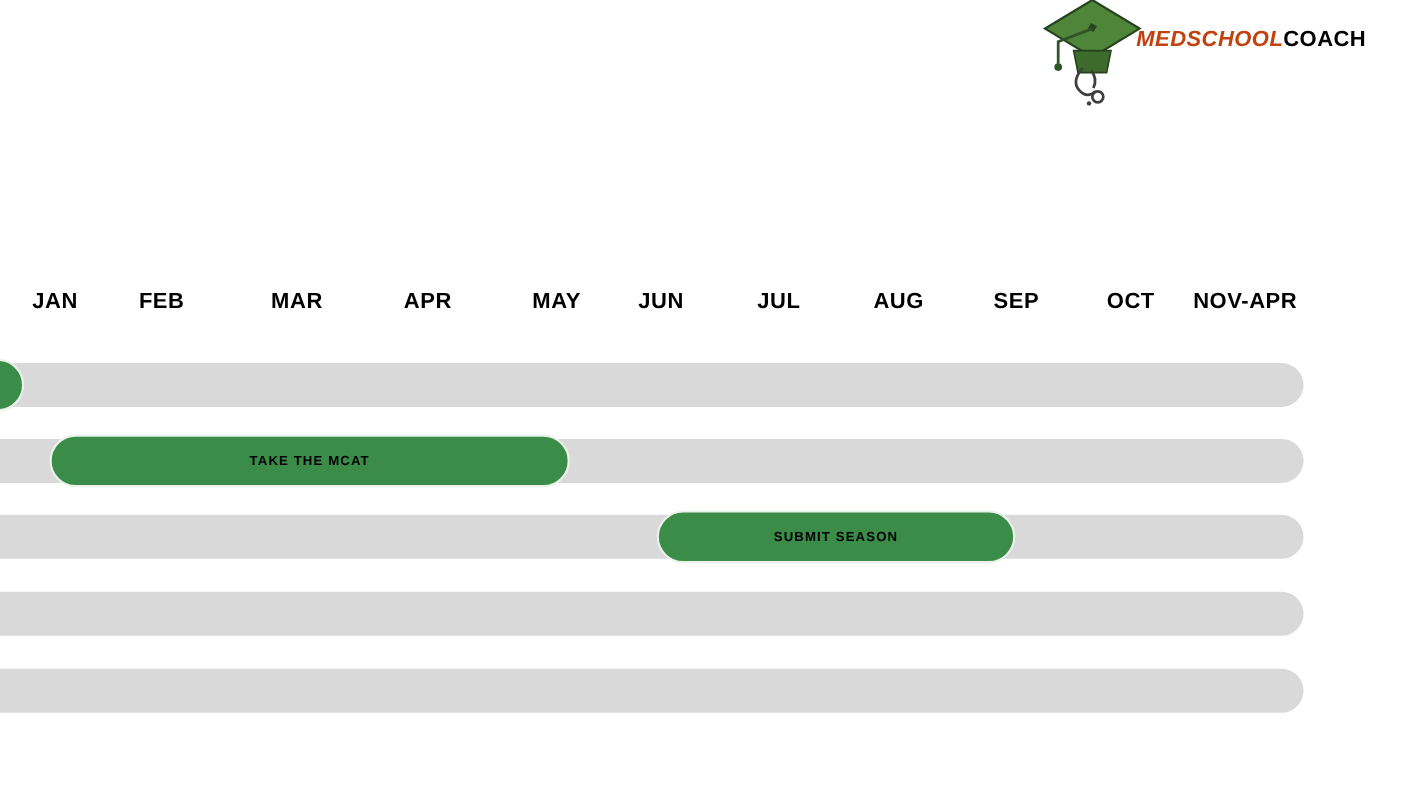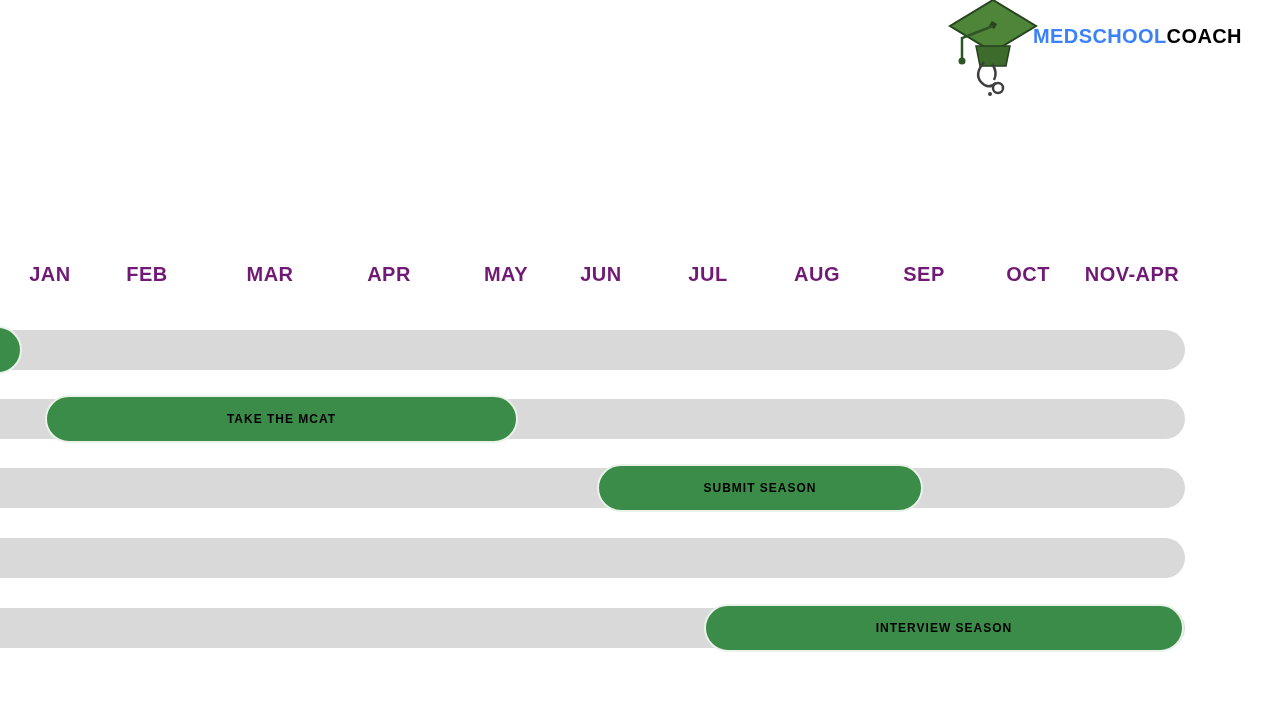--- a/index.html
+++ b/index.html
@@ -7,41 +7,41 @@
     position:relative;width:1277px;height:720px;background:#ffffff;
     overflow:hidden;font-family:"Liberation Sans",sans-serif;
   }
   .page-title{
     position:absolute;left:53px;top:131px;
     font-size:49px;font-weight:400;letter-spacing:0.5px;color:#2e2e2e;
     white-space:nowrap;
   }
   .month{
     position:absolute;top:263px;transform:translateX(-50%);
-    font-size:20px;font-weight:700;letter-spacing:0.5px;color:#701a75;
+    font-size:20px;font-weight:700;letter-spacing:0.5px;color:#000000;
     white-space:nowrap;
   }
   .track{
     position:absolute;left:-24px;width:1209px;height:40px;
     background:#d9d9d9;border-radius:20px;
   }
   .pill{
     position:absolute;height:48px;box-sizing:border-box;
     background:#3c8c49;border:2px solid #e9f3e9;border-radius:24px;
     display:flex;align-items:center;justify-content:center;
   }
   .pill span{
     color:#000000;font-size:12px;font-weight:700;letter-spacing:1px;
     white-space:nowrap;
   }
   .brand-text{
     position:absolute;left:1033px;top:25px;font-size:20px;font-weight:700;
     letter-spacing:0.4px;white-space:nowrap;
   }
-  .brand-bold{color:#3b82f6;}
+  .brand-bold{color:#c2410c;font-style:italic;}
   .brand-light{color:#000000;}
   .logo-svg{position:absolute;left:948px;top:0px;}
 </style>
 </head>
 <body>
 
 <div class="canvas">
 
   <svg class="logo-svg" width="90" height="102" viewBox="0 0 90 102">
     <polygon points="45,0 88,26 45,52 2,26" fill="#4e8538" stroke="#27421f" stroke-width="2"></polygon>
@@ -84,17 +84,14 @@
   </div>
 
   <div class="track" style="top:468px"></div>
   <div class="pill" style="top:464px;left:597px;width:326px">
     <span>SUBMIT SEASON</span>
   </div>
 
   <div class="track" style="top:538px"></div>
 
   <div class="track" style="top:608px"></div>
-  <div class="pill" style="top:604px;left:704px;width:480px">
-    <span>INTERVIEW SEASON</span>
-  </div>
 
 </div>
 
 </body></html>

